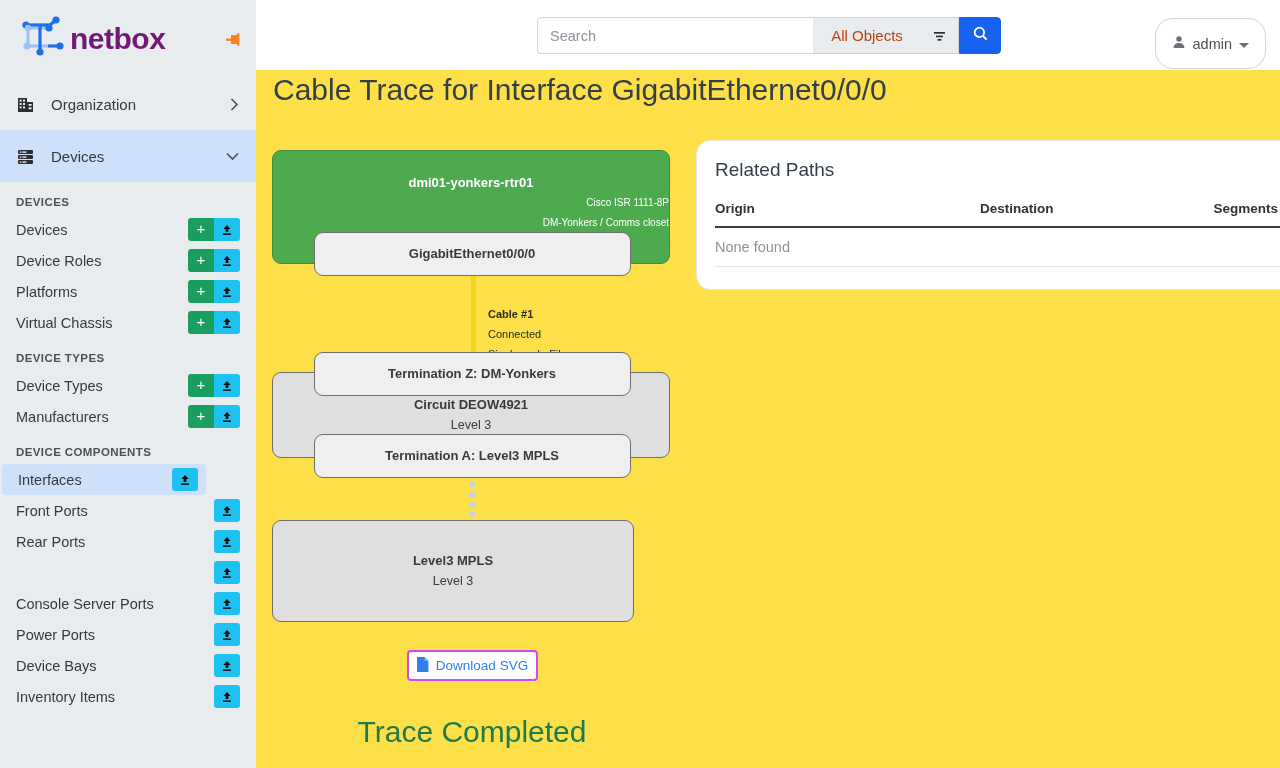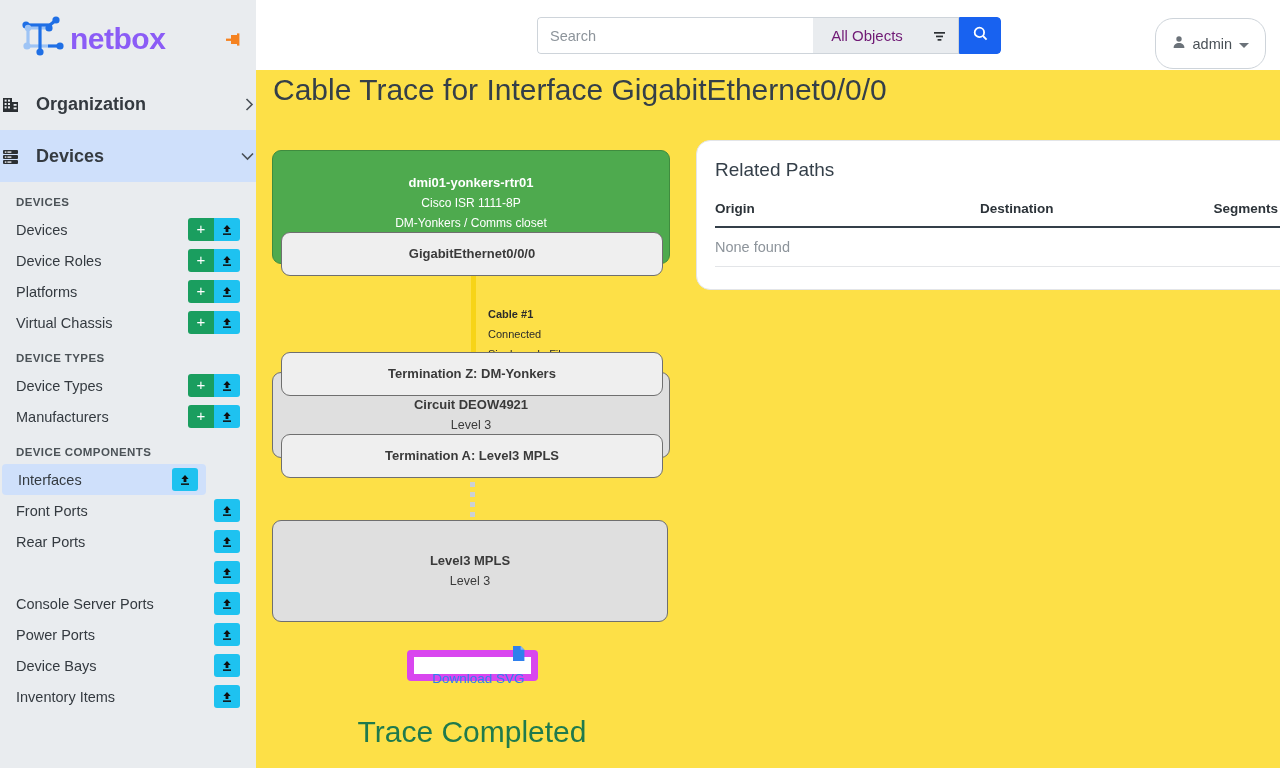--- a/index.html
+++ b/index.html
@@ -19,32 +19,32 @@
     background: #e9ecef;
     overflow: hidden;
   }
   #brand {
     height: 78px;
     display: flex; align-items: center;
     padding: 0 14px 0 18px;
   }
   #brand-logo { display: flex; align-items: center; gap: 6px; flex: 1; }
   #brand-wordmark {
-    font-size: 30px; font-weight: 700; color: #8b5cf6;
+    font-size: 30px; font-weight: 700; color: #701a75;
     letter-spacing: -0.5px; line-height: 1;
   }
   #pin-icon { color: #f58220; display: flex; align-items: center; }
 
   .nav-group {
     display: flex; align-items: center;
     height: 52px;
-    padding: 0 2px;
+    padding: 0 17px;
     cursor: pointer;
-    font-size: 18px;
-    font-weight: 700;
+    font-size: 15px;
+    font-weight: 400;
     color: #343a40;
   }
   .nav-group.plain { background: #e9ecef; }
   .nav-group.active { background: #cfe0fb; }
   .nav-group .nav-icon { width: 26px; display: flex; align-items: center; color: #2b2f33; }
   .nav-group .nav-label { flex: 1; padding-left: 8px; }
   .nav-group .nav-chev { color: #495057; display: flex; align-items: center; }
 
   .section-head {
     font-size: 11.5px; font-weight: 700; letter-spacing: .4px;
@@ -107,21 +107,21 @@
     outline: none;
     background: #fff;
   }
   #search-input::placeholder { color: #8d949b; }
   #objects-select {
     display: flex; align-items: center; justify-content: center;
     min-width: 108px; height: 37px;
     background: #e9ecef;
     border: 1px solid #ced4da;
     border-left: none; border-right: none;
-    font-size: 15px; color: #701a75;
+    font-size: 15px; color: #c2410c;
     cursor: pointer;
     padding: 12px 10px;
   }
   #filter-btn {
     display: flex; align-items: center; justify-content: center;
     width: 38px; height: 37px;
     background: #e9ecef;
     border: 1px solid #ced4da;
     border-left: none;
     cursor: pointer;
@@ -172,23 +172,23 @@
     line-height: 20px;
   }
   .tr-device {
     width: 398px;
     padding: 22px 0 30px 0;
     background: #4eaa4e;
     color: #ffffff;
     border-color: #3f8c3f;
   }
   .tr-device .t1 { font-weight: 700; font-size: 13px; }
-  .tr-device .t2, .tr-device .t3 { font-weight: 400; font-size: 12px; }
+  .tr-device .t2, .tr-device .t3 { font-weight: 400; font-size: 10px; text-align: right; }
   .tr-term {
-    width: 382px;
+    width: 317px;
     margin: -32px auto 0 auto;
     padding: 11px 0;
     background: #efefef;
     font-weight: 700;
     color: #3a3a3a;
     z-index: 3;
   }
   .cable-seg {
     position: relative;
     height: 108px;
@@ -217,40 +217,39 @@
   .tr-term-z { margin-bottom: -24px; }
   .tr-term-a { margin-top: -24px; position: relative; z-index: 3; }
   .dot-line {
     height: 42px;
     display: flex; flex-direction: column; align-items: center;
     justify-content: center; gap: 5px;
     margin-left: 0;
   }
   .dot-line i { display: block; width: 5px; height: 5px; background: #ccd1d6; }
   .tr-provider {
-    width: 396px;
+    width: 362px;
     padding: 30px 0;
     background: #dfdfdf;
     color: #3a3a3a;
   }
   .tr-provider .p1 { font-weight: 700; font-size: 13px; }
   .tr-provider .p2 { font-weight: 400; font-size: 12.5px; }
 
   #download-btn {
-    display: flex; align-items: flex-end; justify-content: center; gap: 7px;
+    display: flex; align-items: center; justify-content: center; gap: 7px;
     width: 131px; height: 31px;
     margin: 28px auto 0 auto;
-    border: 7px solid #d946ef;
+    border: 2px solid #d946ef;
     border-radius: 4px;
     background: #fff;
     color: #2f80ed;
     font-size: 13.5px;
     cursor: pointer;
     font-family: "Liberation Sans", sans-serif;
-    flex-direction: column;
   }
   #trace-status {
     margin-top: 34px;
     text-align: center;
     font-size: 30px;
     color: #1f7a4d;
   }
 
   
   #paths-card {

